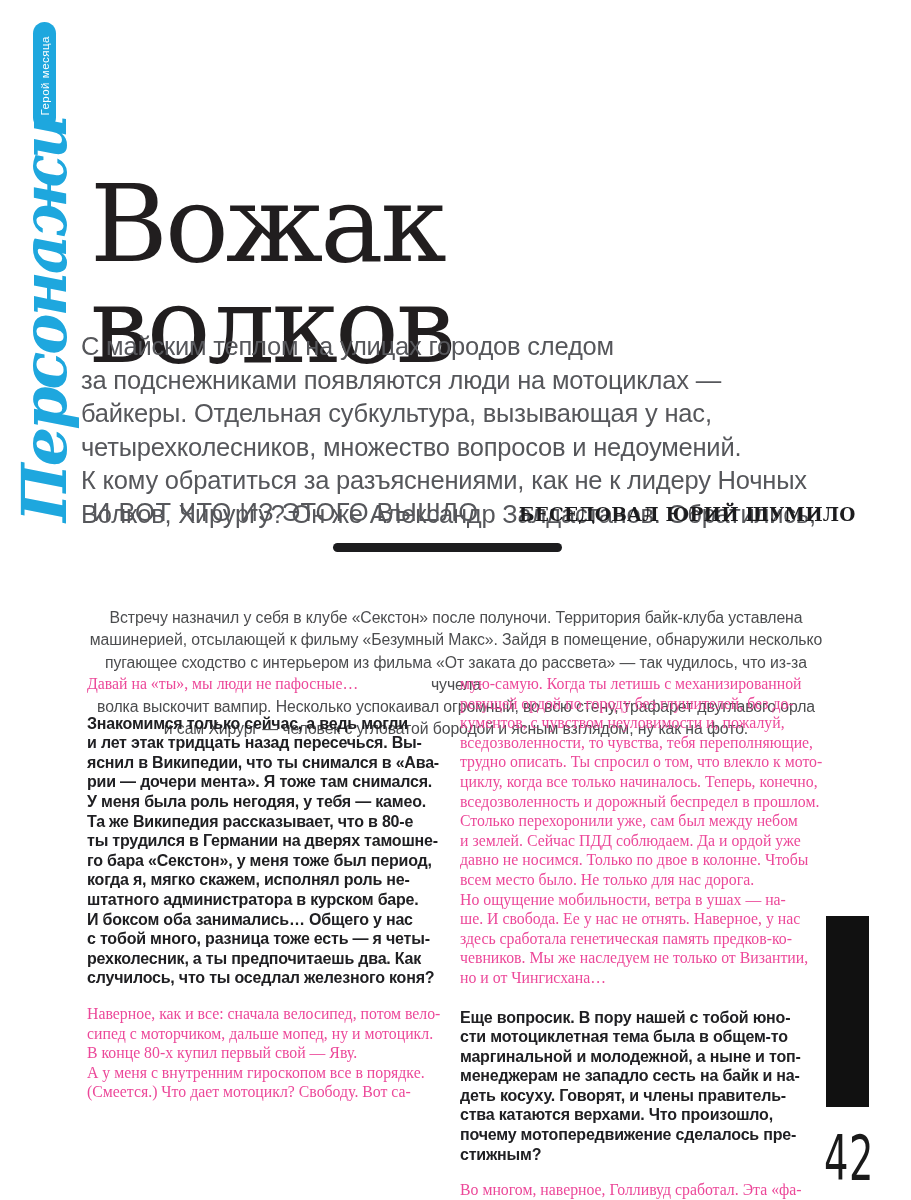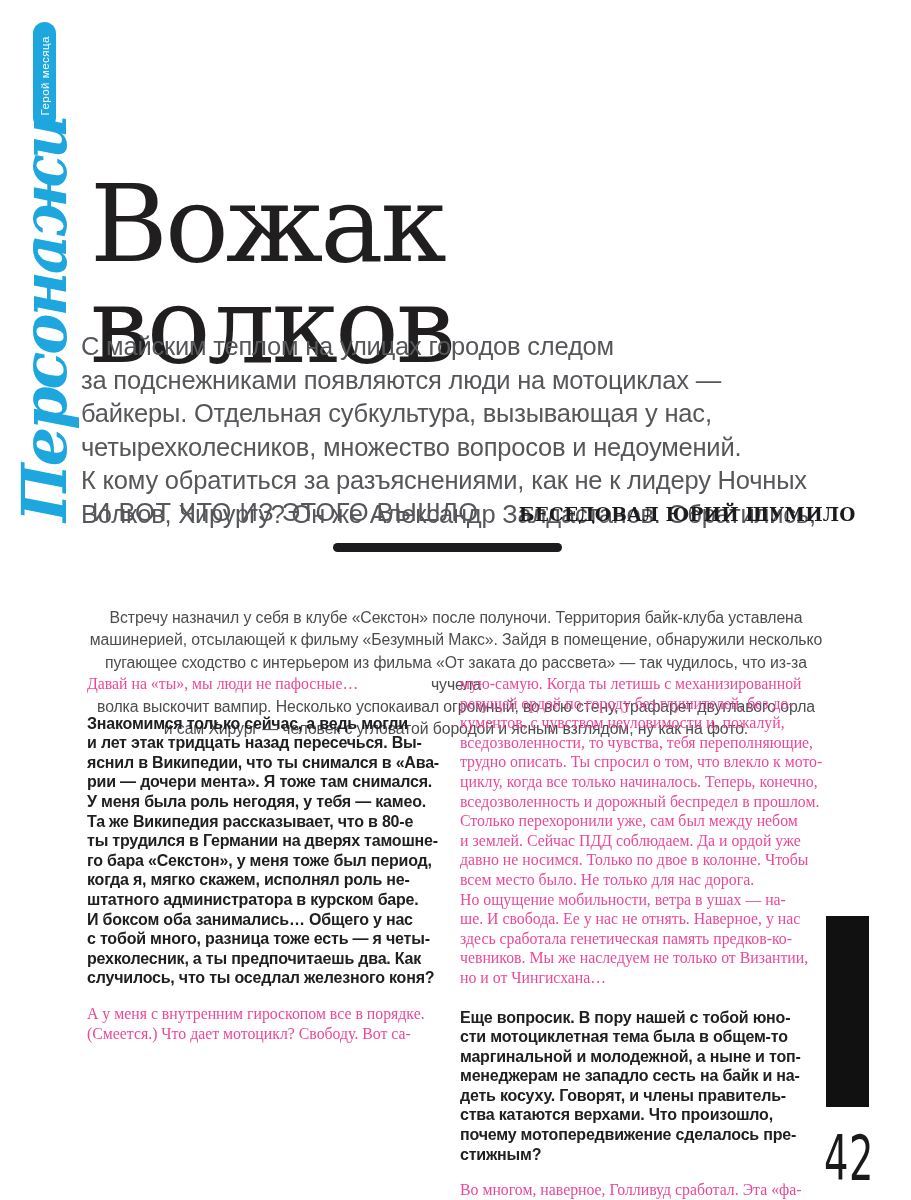--- a/index.html
+++ b/index.html
@@ -129,20 +129,23 @@
 У меня была роль негодяя, у тебя — камео.
 Та же Википедия рассказывает, что в 80-е
 ты трудился в Германии на дверях тамошне-
 го бара «Секстон», у меня тоже был период,
 когда я, мягко скажем, исполнял роль не-
 штатного администратора в курском баре.
 И боксом оба занимались… Общего у нас
 с тобой много, разница тоже есть — я четы-
 рехколесник, а ты предпочитаешь два. Как
 случилось, что ты оседлал железного коня?</p>
+    <p class="a">Наверное, как и все: сначала велосипед, потом вело-
+сипед с моторчиком, дальше мопед, ну и мотоцикл.
+В конце 80-х купил первый свой — Яву.</p>
     <p class="a">А у меня с внутренним гироскопом все в порядке.
 (Смеется.) Что дает мотоцикл? Свободу. Вот са-</p>
   </div>
 
   <div class="col col-right">
     <p class="a">мую-самую. Когда ты летишь с механизированной
 ревущей ордой по городу без глушителей, без до-
 кументов, с чувством неуловимости и, пожалуй,
 вседозволенности, то чувства, тебя переполняющие,
 трудно описать. Ты спросил о том, что влекло к мото-

